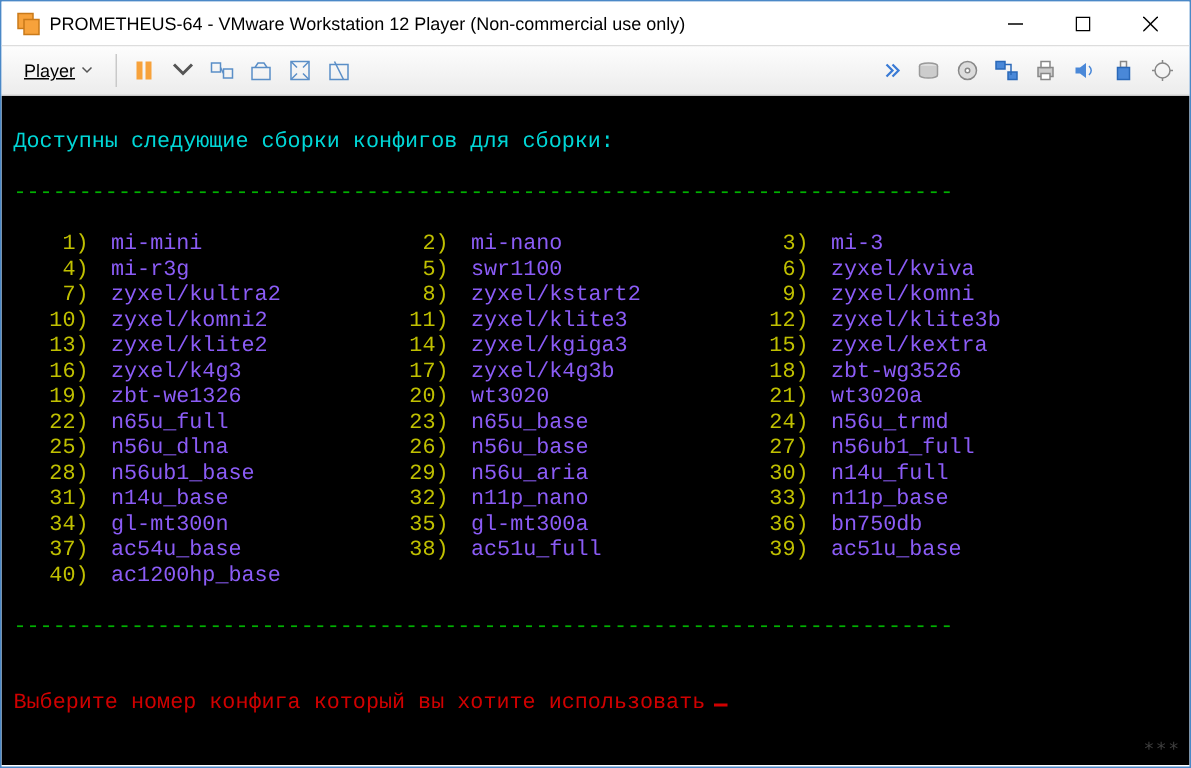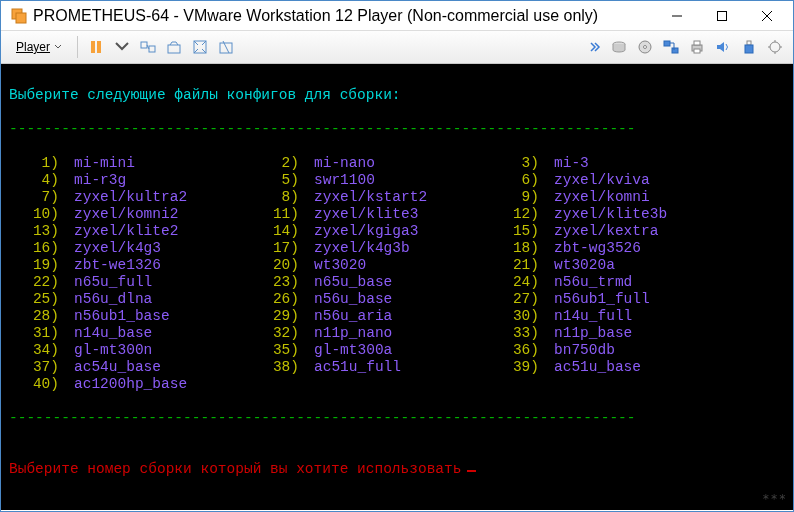--- a/index.html
+++ b/index.html
@@ -1,19 +1,19 @@
 <!DOCTYPE html>
 <html><head>
 <meta charset="utf-8">
 <style>
   * { box-sizing: border-box; margin: 0; padding: 0; }
   body { font-family: "Segoe UI", Tahoma, sans-serif; font-size: 12px; background: #fff; width: 794px; height: 512px; overflow: hidden; border: 1px solid #4a88c7; }
   .titlebar { height: 30px; background: #fff; display: flex; align-items: center; padding: 0 4px; border-bottom: 1px solid #ddd; }
   .titlebar .app-icon { width: 16px; height: 16px; margin: 0 6px; }
-  .titlebar .title { flex: 1; color: #000; font-size: 16px; }
+  .titlebar .title { flex: 1; color: #000; font-size: 12px; }
   .win-controls { display: flex; }
   .win-btn { width: 45px; height: 28px; display: flex; align-items: center; justify-content: center; color: #000; }
   .win-btn svg { width: 10px; height: 10px; }
   .toolbar { height: 33px; background: linear-gradient(#fdfdfd,#ececec); border-bottom: 1px solid #c9c9c9; display: flex; align-items: center; padding: 0 6px; gap: 2px; text-decoration: underline; }
   .player-drop { display: flex; align-items: center; gap: 4px; padding: 3px 8px; border: 1px solid transparent; border-radius: 3px; }
   .player-drop span { font-size: 12px; }
   .tb-sep { width: 1px; height: 22px; background: #c9c9c9; margin: 0 4px; }
   .tb-btn { width: 24px; height: 24px; display: flex; align-items: center; justify-content: center; border-radius: 2px; }
   .tb-btn svg { width: 16px; height: 16px; }
   .tb-spacer { flex: 1; }
@@ -149,19 +149,19 @@
     </div>
   <div class="tb-btn">
       <svg viewBox="0 0 16 16">
         <circle cx="8" cy="8" r="5" fill="none" stroke="#888"></circle>
         <path d="M8 3 v-2 M8 13 v2 M3 8 h-2 M13 8 h2" stroke="#888"></path>
       </svg>
     </div>
 </div>
 
 <div class="terminal">
-<div class="term-head">Выберите следующие файлы конфигов для сборки:</div>
+<div class="term-head">Доступны следующие сборки конфигов для сборки:</div>
 <div class="term-dash">------------------------------------------------------------------------</div>
 <div id="cfg-grid"><div class="cfg-row"><div class="cfg-cell"><span class="cfg-num"> 1)</span><span class="cfg-name">mi-mini</span></div><div class="cfg-cell"><span class="cfg-num"> 2)</span><span class="cfg-name">mi-nano</span></div><div class="cfg-cell"><span class="cfg-num"> 3)</span><span class="cfg-name">mi-3</span></div></div><div class="cfg-row"><div class="cfg-cell"><span class="cfg-num"> 4)</span><span class="cfg-name">mi-r3g</span></div><div class="cfg-cell"><span class="cfg-num"> 5)</span><span class="cfg-name">swr1100</span></div><div class="cfg-cell"><span class="cfg-num"> 6)</span><span class="cfg-name">zyxel/kviva</span></div></div><div class="cfg-row"><div class="cfg-cell"><span class="cfg-num"> 7)</span><span class="cfg-name">zyxel/kultra2</span></div><div class="cfg-cell"><span class="cfg-num"> 8)</span><span class="cfg-name">zyxel/kstart2</span></div><div class="cfg-cell"><span class="cfg-num"> 9)</span><span class="cfg-name">zyxel/komni</span></div></div><div class="cfg-row"><div class="cfg-cell"><span class="cfg-num">10)</span><span class="cfg-name">zyxel/komni2</span></div><div class="cfg-cell"><span class="cfg-num">11)</span><span class="cfg-name">zyxel/klite3</span></div><div class="cfg-cell"><span class="cfg-num">12)</span><span class="cfg-name">zyxel/klite3b</span></div></div><div class="cfg-row"><div class="cfg-cell"><span class="cfg-num">13)</span><span class="cfg-name">zyxel/klite2</span></div><div class="cfg-cell"><span class="cfg-num">14)</span><span class="cfg-name">zyxel/kgiga3</span></div><div class="cfg-cell"><span class="cfg-num">15)</span><span class="cfg-name">zyxel/kextra</span></div></div><div class="cfg-row"><div class="cfg-cell"><span class="cfg-num">16)</span><span class="cfg-name">zyxel/k4g3</span></div><div class="cfg-cell"><span class="cfg-num">17)</span><span class="cfg-name">zyxel/k4g3b</span></div><div class="cfg-cell"><span class="cfg-num">18)</span><span class="cfg-name">zbt-wg3526</span></div></div><div class="cfg-row"><div class="cfg-cell"><span class="cfg-num">19)</span><span class="cfg-name">zbt-we1326</span></div><div class="cfg-cell"><span class="cfg-num">20)</span><span class="cfg-name">wt3020</span></div><div class="cfg-cell"><span class="cfg-num">21)</span><span class="cfg-name">wt3020a</span></div></div><div class="cfg-row"><div class="cfg-cell"><span class="cfg-num">22)</span><span class="cfg-name">n65u_full</span></div><div class="cfg-cell"><span class="cfg-num">23)</span><span class="cfg-name">n65u_base</span></div><div class="cfg-cell"><span class="cfg-num">24)</span><span class="cfg-name">n56u_trmd</span></div></div><div class="cfg-row"><div class="cfg-cell"><span class="cfg-num">25)</span><span class="cfg-name">n56u_dlna</span></div><div class="cfg-cell"><span class="cfg-num">26)</span><span class="cfg-name">n56u_base</span></div><div class="cfg-cell"><span class="cfg-num">27)</span><span class="cfg-name">n56ub1_full</span></div></div><div class="cfg-row"><div class="cfg-cell"><span class="cfg-num">28)</span><span class="cfg-name">n56ub1_base</span></div><div class="cfg-cell"><span class="cfg-num">29)</span><span class="cfg-name">n56u_aria</span></div><div class="cfg-cell"><span class="cfg-num">30)</span><span class="cfg-name">n14u_full</span></div></div><div class="cfg-row"><div class="cfg-cell"><span class="cfg-num">31)</span><span class="cfg-name">n14u_base</span></div><div class="cfg-cell"><span class="cfg-num">32)</span><span class="cfg-name">n11p_nano</span></div><div class="cfg-cell"><span class="cfg-num">33)</span><span class="cfg-name">n11p_base</span></div></div><div class="cfg-row"><div class="cfg-cell"><span class="cfg-num">34)</span><span class="cfg-name">gl-mt300n</span></div><div class="cfg-cell"><span class="cfg-num">35)</span><span class="cfg-name">gl-mt300a</span></div><div class="cfg-cell"><span class="cfg-num">36)</span><span class="cfg-name">bn750db</span></div></div><div class="cfg-row"><div class="cfg-cell"><span class="cfg-num">37)</span><span class="cfg-name">ac54u_base</span></div><div class="cfg-cell"><span class="cfg-num">38)</span><span class="cfg-name">ac51u_full</span></div><div class="cfg-cell"><span class="cfg-num">39)</span><span class="cfg-name">ac51u_base</span></div></div><div class="cfg-row"><div class="cfg-cell"><span class="cfg-num">40)</span><span class="cfg-name">ac1200hp_base</span></div></div></div>
 <div class="term-dash">------------------------------------------------------------------------</div>
-<div class="prompt"><span>Выберите номер сборки который вы хотите использовать</span><span class="cursor"></span></div>
+<div class="prompt"><span>Выберите номер конфига который вы хотите использовать</span><span class="cursor"></span></div>
 <div class="watermark">***</div>
 </div>
 
 </body></html>

